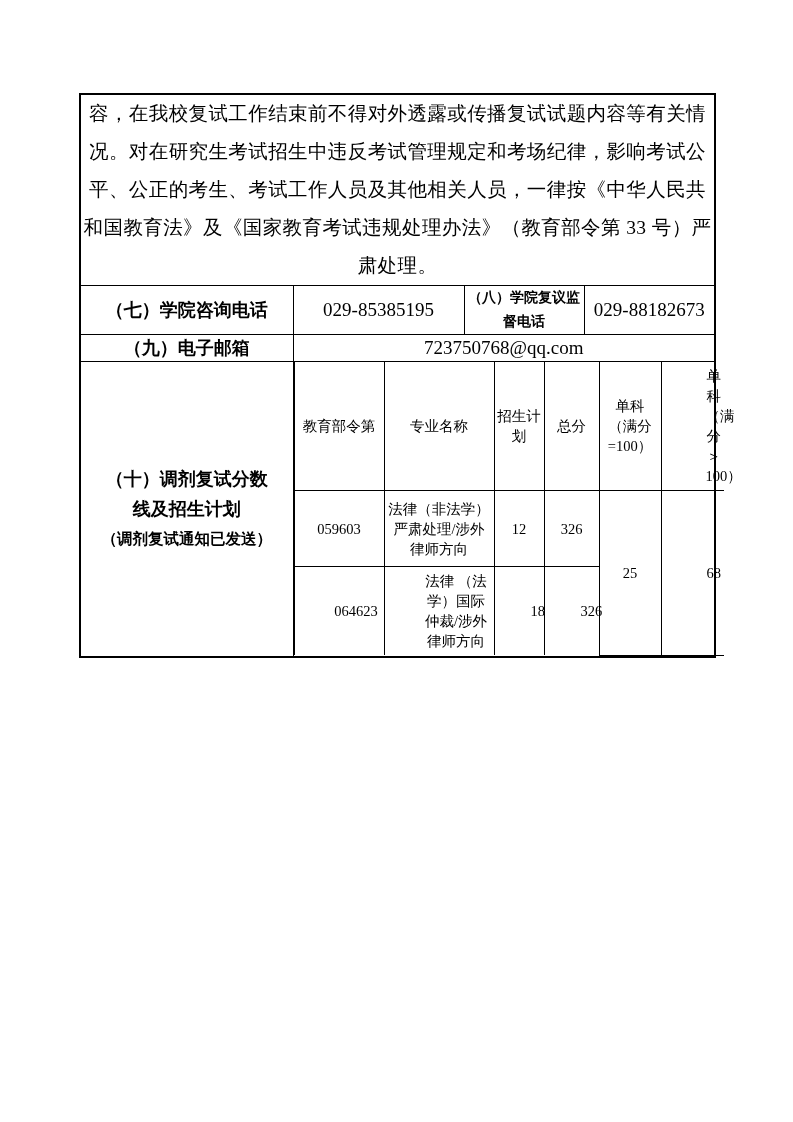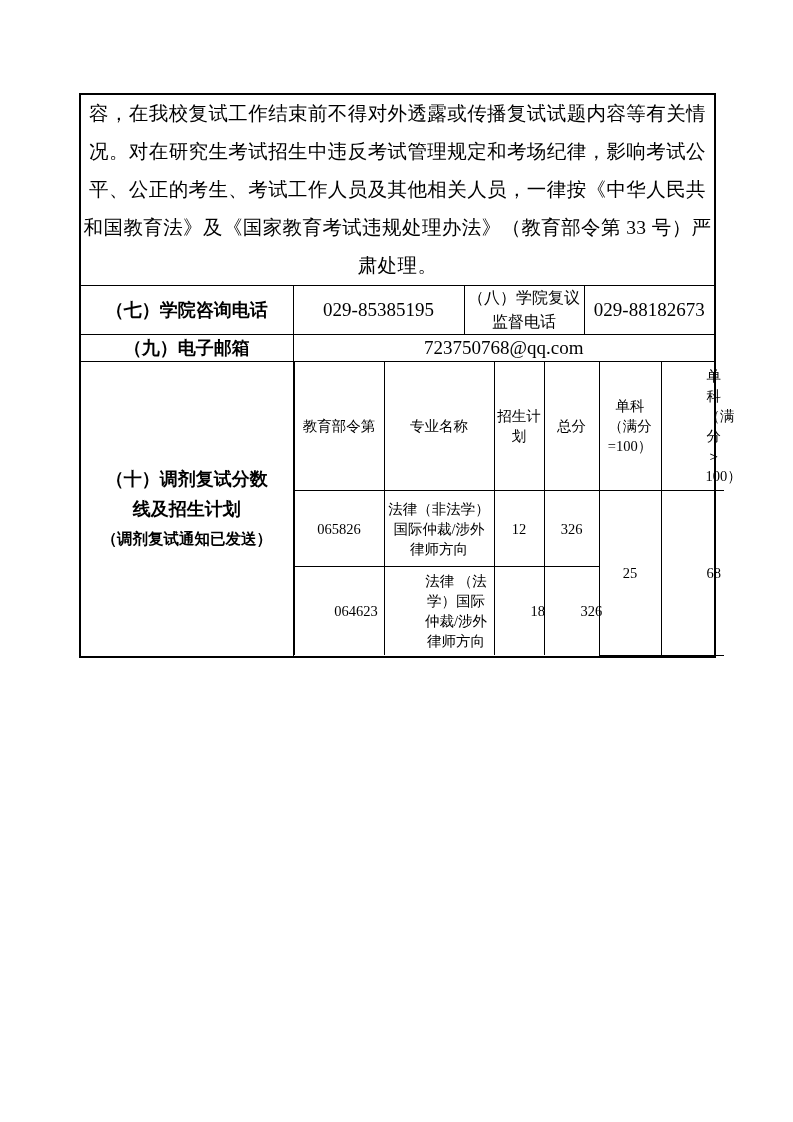--- a/index.html
+++ b/index.html
@@ -59,22 +59,22 @@
     padding: 12px 4px;
     line-height: 26px;
     margin-left: 44px;
   }
   .value-cell {
     font-size: 19px;
     padding: 12px 4px;
     font-family: "Liberation Serif", serif;
   }
   .label-cell-sm {
-    font-size: 16px;
-    font-weight: normal;
+    font-size: 14px;
+    font-weight: bold;
     padding: 8px 4px;
     line-height: 24px;
   }
   .email-cell {
     font-size: 19px;
     padding: 14px 4px;
   }
   
   .scores-label {
     font-size: 18px;
@@ -157,22 +157,22 @@
           <tbody>
                 <tr>
             <td class="hdr notop">教育部令第</td>
             <td class="hdr notop">专业名称</td>
             <td class="hdr notop">招生计划</td>
             <td class="hdr notop">总分</td>
             <td class="hdr notop">单科（满分=100）</td>
             <td class="hdr notop noright">单科（满分＞100）</td>
           </tr>
           <tr class="row-h">
-            <td class="num-cell">065826</td>
-            <td class="maj-name">法律（非法学）国际仲裁/涉外律师方向</td>
+            <td class="num-cell">059603</td>
+            <td class="maj-name">法律（非法学）严肃处理/涉外律师方向</td>
             <td class="num-cell">12</td>
             <td class="num-cell">326</td>
             <td class="num-cell" rowspan="2">25</td>
             <td class="num-cell noright" rowspan="2">68</td>
           </tr>
           <tr class="row-h">
             <td class="num-cell nobottom">064623</td>
             <td class="maj-name nobottom">法律 （法学）国际仲裁/涉外律师方向</td>
             <td class="num-cell nobottom">18</td>
             <td class="num-cell nobottom">326</td>

